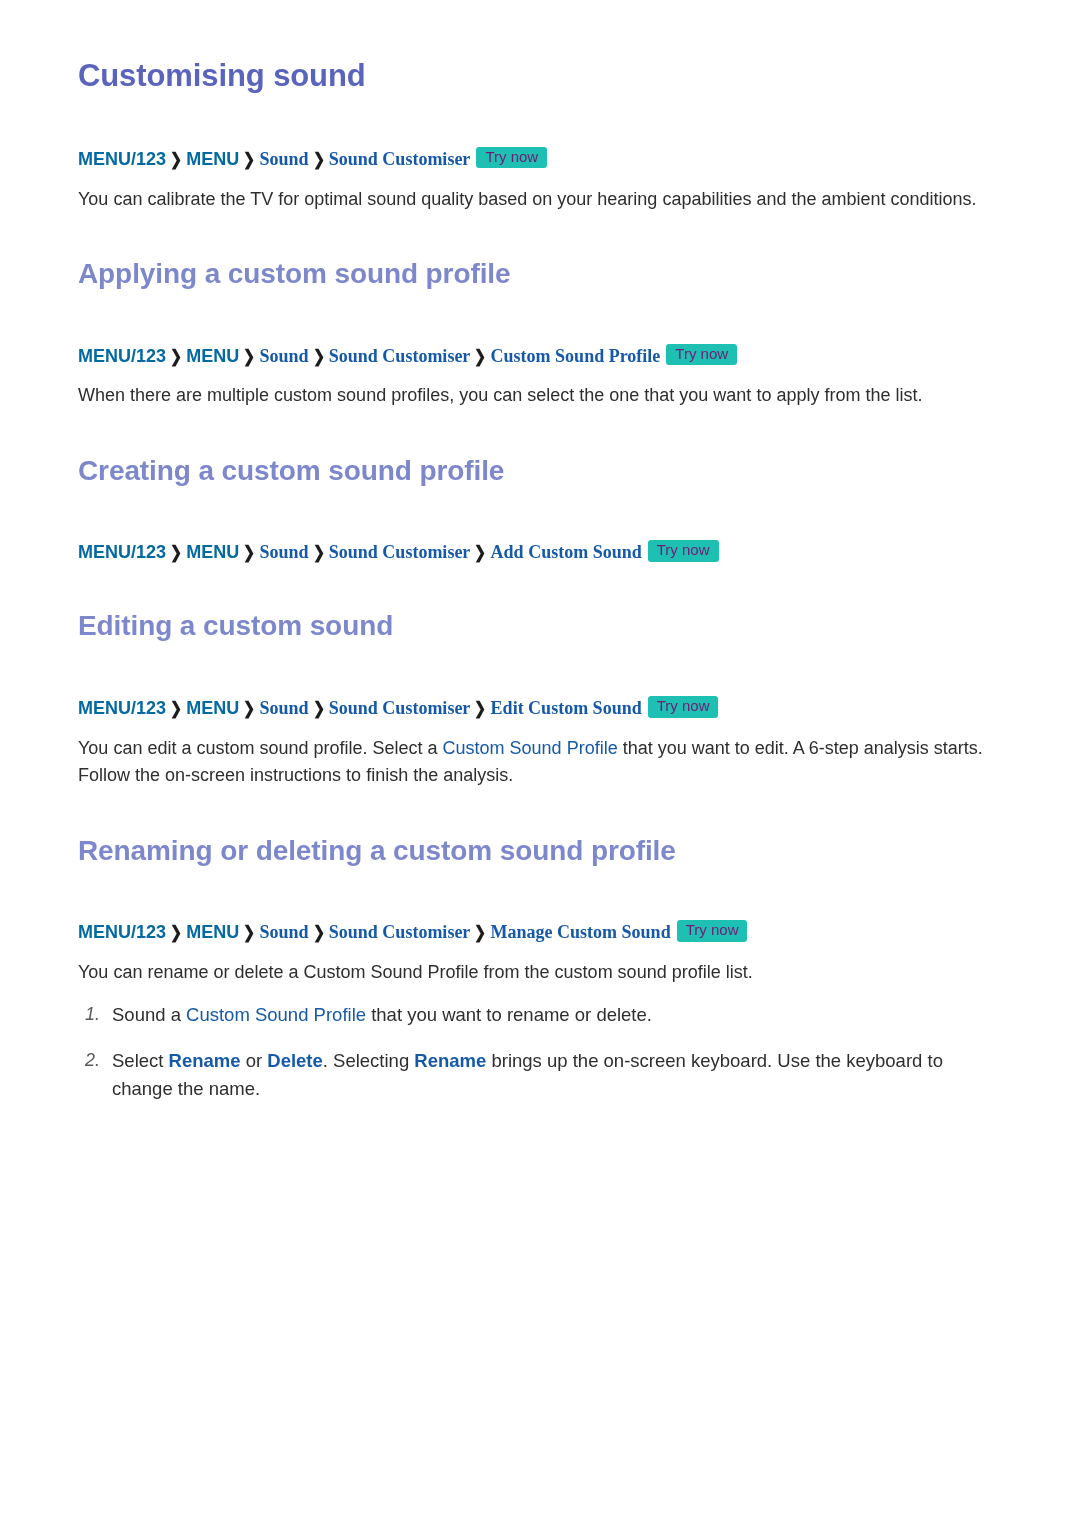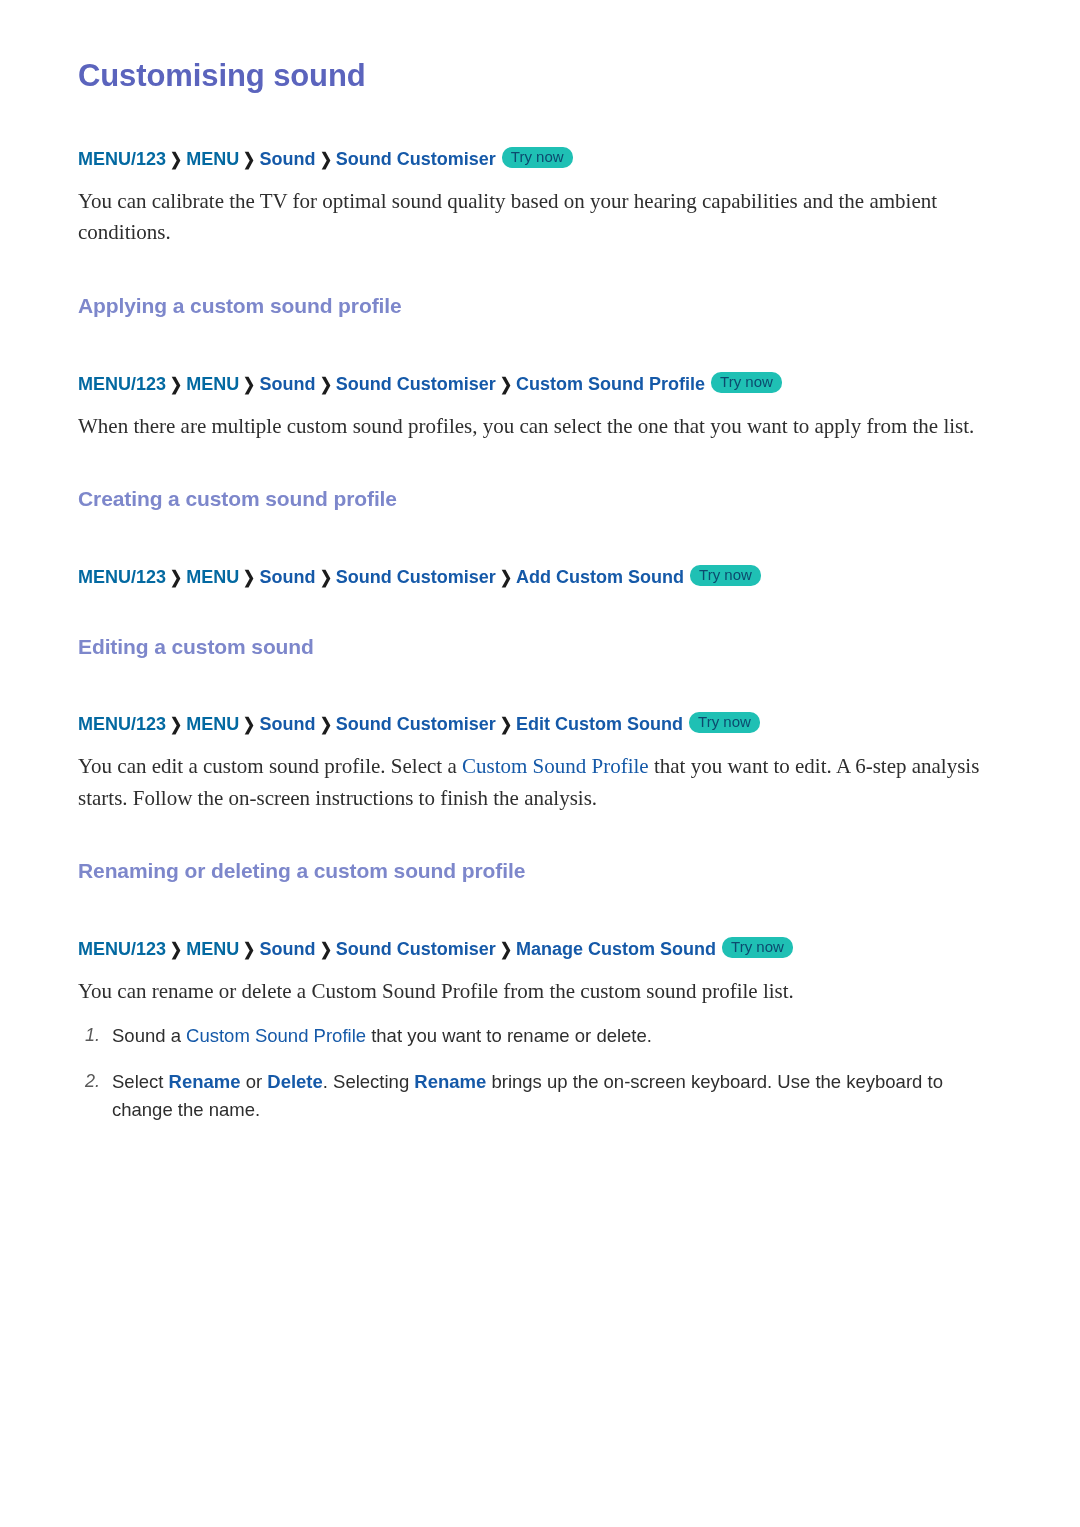--- a/index.html
+++ b/index.html
@@ -27,74 +27,73 @@
     font-size: 31px;
     font-weight: bold;
     color: #5b64bd;
     letter-spacing: -0.1px;
     margin: 0 0 16px 0;
     line-height: 1.15;
   }
 
   
   .section-heading {
-    font-size: 21px;
+    font-size: 28px;
     font-weight: bold;
     color: #7d87cb;
     margin: 0 0 16px 0;
     line-height: 1.2;
     letter-spacing: -0.1px;
   }
 
   .section { margin-top: 44px; }
 
   
   .path {
     font-size: 18px;
     font-weight: bold;
     line-height: 1.35;
     margin: 0 0 14px 0;
     white-space: nowrap;
     display: block;
   }
   .path .seg-teal { color: #0369a1; }
-  .path .seg-blue { color: #1559a8; }
+  .path .seg-blue { color: #1559a8; font-family: Liberation Serif, serif; }
   .path .sep {
     color: #1c1c1c;
     font-weight: bold;
     font-size: 17px;
     padding: 0 3px;
     display: inline-block;
     transform: scaleX(0.85);
   }
   .trynow {
     display: inline-block;
     background: #1fc0b4;
-    color: #0c4a6e;
+    color: #701a75;
     font-size: 15px;
     font-weight: normal;
-    border-radius: 10px;
+    border-radius: 3px;
     padding: 1px 9px 2px 9px;
     line-height: 1.25;
     margin-left: 1px;
     vertical-align: 2px;
     position: relative;
     top: -1px;
     margin-top: 38px;
   }
 
   
   .body-text {
-    font-size: 21px;
+    font-size: 18px;
     line-height: 1.52;
     color: #2e2e2e;
     margin: 0 0 4px 0;
     max-width: 926px;
     font-weight: normal;
-    font-family: Liberation Serif, serif;
   }
   .inline-blue { color: #1559a8; }
   .inline-blue-bold { color: #1559a8; font-weight: bold; }
 
   
   .num-list {
     margin: 14px 0 0 0;
     padding: 0;
     list-style: none;
     max-width: 960px;

